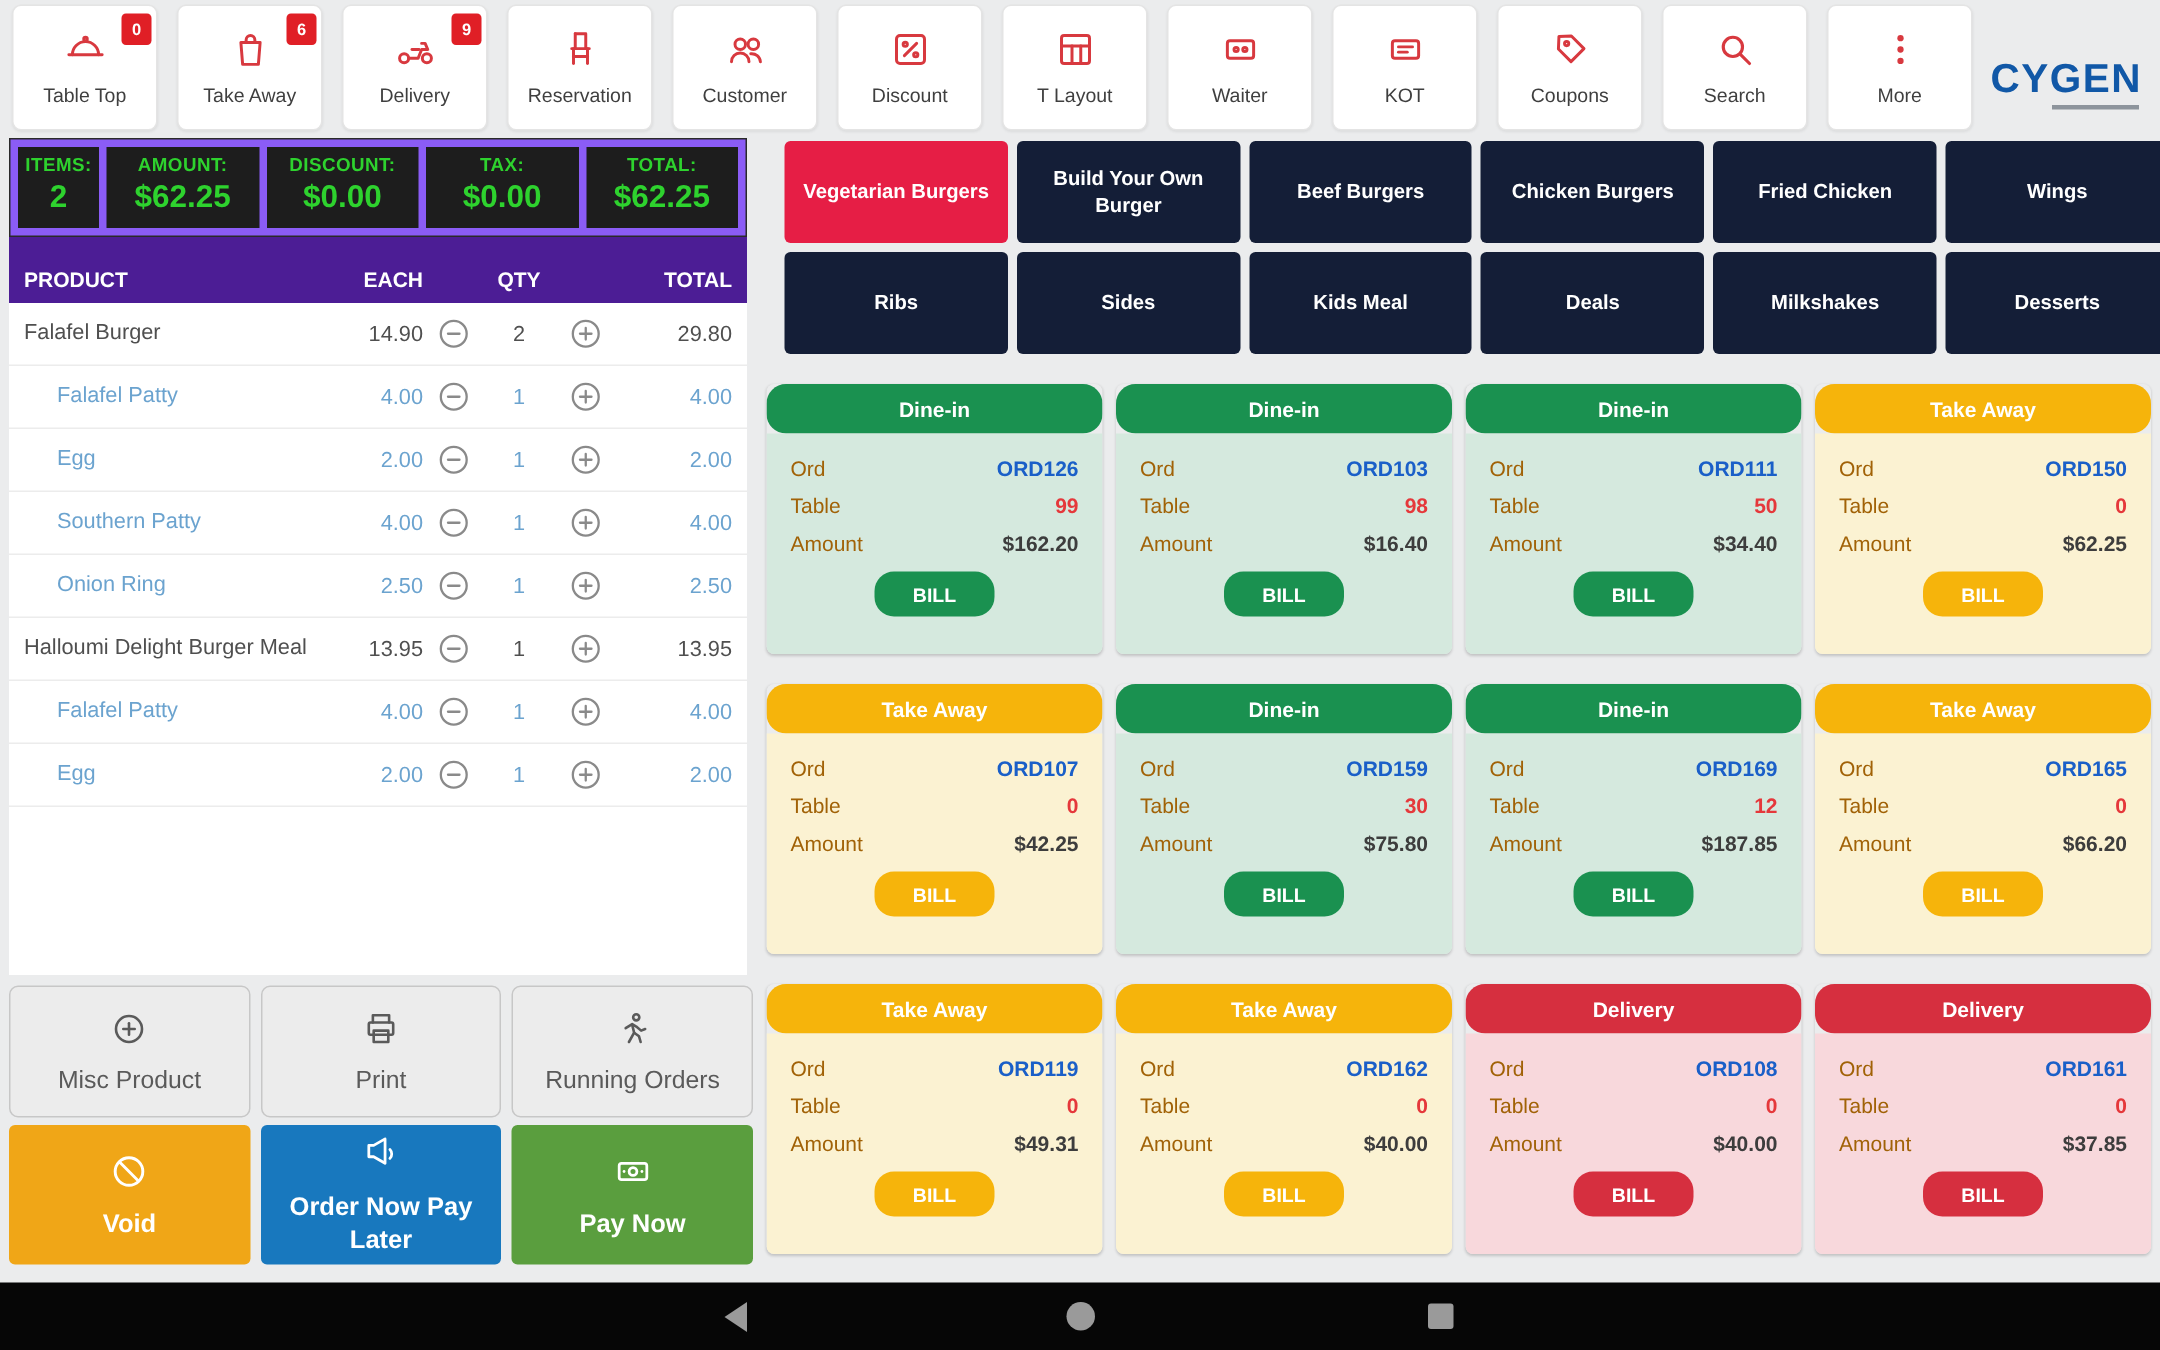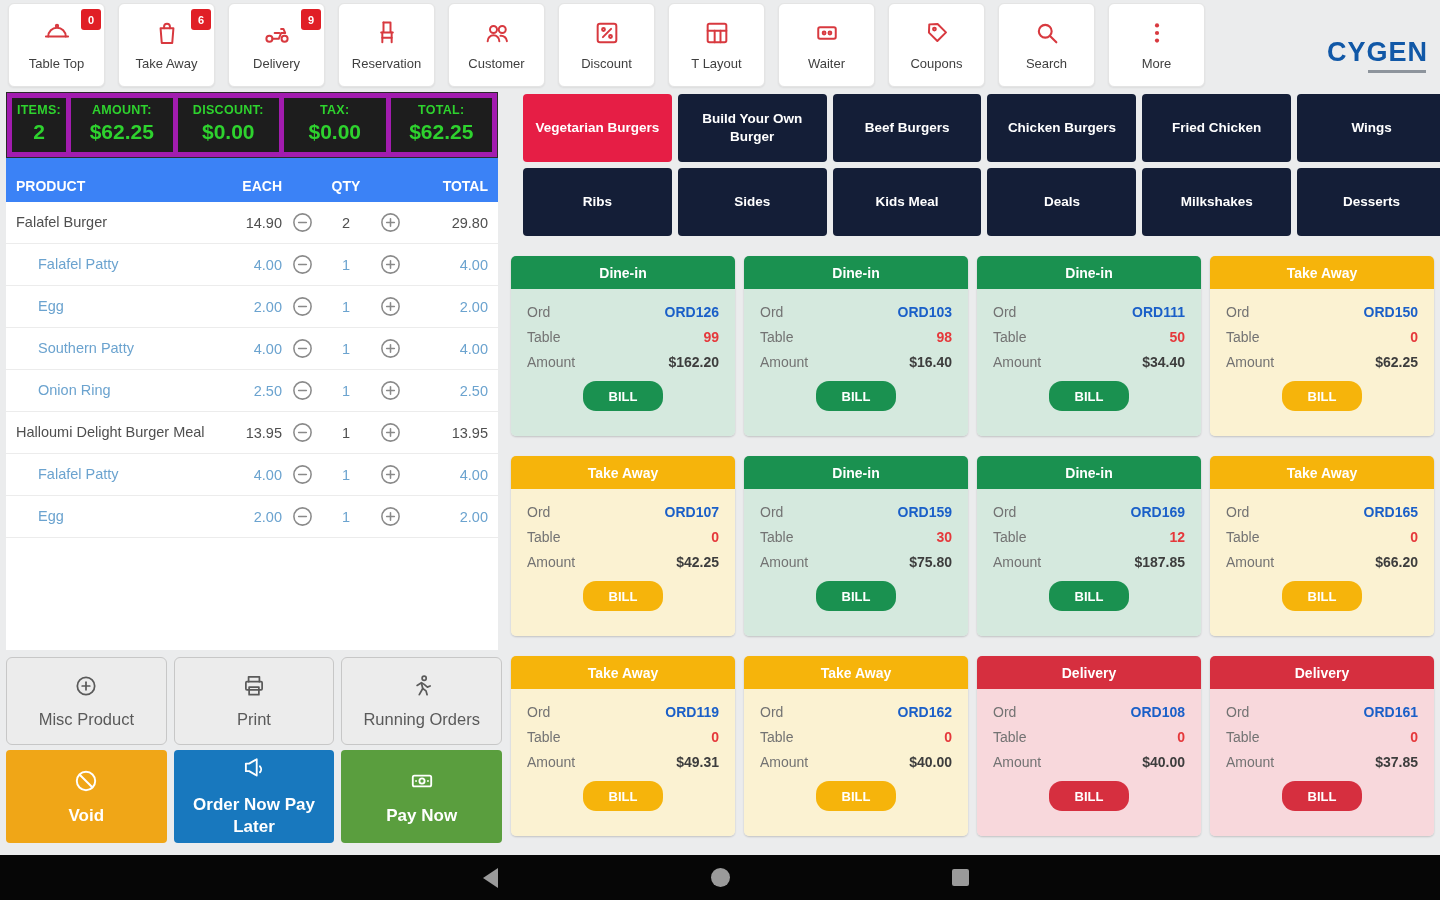--- a/index.html
+++ b/index.html
@@ -16,28 +16,28 @@
   .tb-icon svg { width:28px; height:28px; }
   .tb-label { font-size:13px; color:#3f3f3f; }
   .tb-badge { position:absolute; top:5px; right:3px; min-width:20px; height:21px; background:#e01f26;
               color:#fff; font-size:11px; font-weight:bold; border-radius:3px; display:flex;
               align-items:center; justify-content:center; padding:0 4px; }
   .brand { position:absolute; right:12px; top:24px; text-align:right; }
   .brand-word { font-size:27px; font-weight:bold; color:#1158a7; letter-spacing:1px;margin-top:13px; }
   .brand-bar { width:58px; height:3px; background:#8d949c; margin:2px 2px 0 auto; }
 
   
-  .summary { position:absolute; left:6px; top:92px; width:492px; height:66px; background:#a21caf;
+  .summary { position:absolute; left:6px; top:92px; width:492px; height:66px; background:#8b5cf6;
              border:1px solid #2a2a2a; display:flex; gap:5px; padding:5px; }
   .sum-cell { background:#1d1d1d; flex:1; text-align:center; padding-top:5px; }
   .sum-cell:nth-child(1){ flex:0 0 54px; }
   .sum-label { color:#2ed22e; font-size:12.5px; font-weight:bold; letter-spacing:.3px; }
   .sum-value { color:#2ed22e; font-size:21px; font-weight:bold; margin-top:3px; }
 
-  .table-header { position:absolute; left:6px; top:158px; width:492px; height:56px; background:#3b82f6;
+  .table-header { position:absolute; left:6px; top:158px; width:492px; height:56px; background:#4c1d95;
                   color:#fff; font-weight:bold; font-size:14px; display:flex; align-items:center; padding:0 10px; }
   .th-product { flex:1; }
   .th-each { width:48px; text-align:right; }
   .th-qty { width:128px; text-align:center; }
   .th-total { width:78px; text-align:right; }
 
   .order-rows { position:absolute; left:6px; top:202px; width:492px; height:448px; background:#fff; overflow:hidden; }
   .o-row { display:flex; align-items:center; min-height:42px; border-bottom:1px solid #ececec;
            padding:2px 10px; font-size:14.5px; color:#4f4f4f; }
   .o-row[data-kind="sub"] { color:#6ba3cf; }
@@ -71,24 +71,24 @@
               border-radius:4px; display:flex; align-items:center; justify-content:center;
               text-align:center; padding:0 12px; line-height:1.3; cursor:pointer; border:none; font-family:inherit; }
   .category[data-active="true"] { background:#e61e45; }
 
   
   .cards { position:absolute; left:511px; top:256px; width:923px; display:grid;
            grid-template-columns:repeat(4,1fr); column-gap:9px; row-gap:20px; }
   .order-card { height:180px; border-radius:5px; overflow:hidden; box-shadow:0 1px 2px rgba(0,0,0,.18);
                 display:flex; flex-direction:column; cursor:pointer; }
   .card-header { height:33px; color:#fff; font-weight:bold; font-size:14px; display:flex;
-                 align-items:center; justify-content:center; flex:0 0 33px; }
+                 align-items:center; justify-content:center; flex:0 0 33px;border-radius:13px; }
   .card-body { flex:1; padding:6px 16px 10px; display:flex; flex-direction:column; }
   .card-row { display:flex; justify-content:space-between; align-items:center; margin-top:9px; font-size:14px; }
-  .card-label { color:#737373; }
+  .card-label { color:#a16207; }
   .ord-value { color:#1a5fc8; font-weight:bold; }
   .table-value { color:#e5383b; font-weight:bold; }
   .amount-value { color:#3d3d3d; font-weight:bold; }
   .bill-btn { margin:11px auto 0; width:80px; height:30px; color:#fff; font-weight:bold; font-size:13px;
               border:none; border-radius:13px; cursor:pointer; font-family:inherit; }
   .order-card[data-type="dine-in"] .card-header,
   .order-card[data-type="dine-in"] .bill-btn { background:#1a9150; }
   .order-card[data-type="dine-in"] .card-body { background:#d5e9de; }
   .order-card[data-type="take-away"] .card-header,
   .order-card[data-type="take-away"] .bill-btn { background:#f6b40b; }
@@ -199,20 +199,30 @@
             <rect x="4.5" y="7" width="15" height="10" rx="1.5"></rect>
             <circle cx="9.5" cy="12" r="1.2"></circle>
             <circle cx="14.5" cy="12" r="1.2"></circle>
           </svg>
       </span>
       <span class="tb-label">Waiter</span>
     </button>
     <button class="tb-btn">
       <span class="tb-icon">
         <svg viewBox="0 0 24 24" fill="none" stroke="currentColor" stroke-width="1.7" stroke-linecap="round" stroke-linejoin="round">
+            <rect x="4.5" y="7" width="15" height="10" rx="1.5"></rect>
+            <line x1="8" y1="10.5" x2="16" y2="10.5"></line>
+            <line x1="8" y1="13.5" x2="13" y2="13.5"></line>
+          </svg>
+      </span>
+      <span class="tb-label">KOT</span>
+    </button>
+    <button class="tb-btn">
+      <span class="tb-icon">
+        <svg viewBox="0 0 24 24" fill="none" stroke="currentColor" stroke-width="1.7" stroke-linecap="round" stroke-linejoin="round">
             <path d="M12.5 4.3l7.2 7.2-7.4 7.4-7.2-7.2.3-7.1 7.1-.3z"></path>
             <circle cx="9.8" cy="8.6" r="1.2"></circle>
           </svg>
       </span>
       <span class="tb-label">Coupons</span>
     </button>
     <button class="tb-btn">
       <span class="tb-icon">
         <svg viewBox="0 0 24 24" fill="none" stroke="currentColor" stroke-width="1.8" stroke-linecap="round">
             <circle cx="10.5" cy="10.5" r="5.5"></circle>

